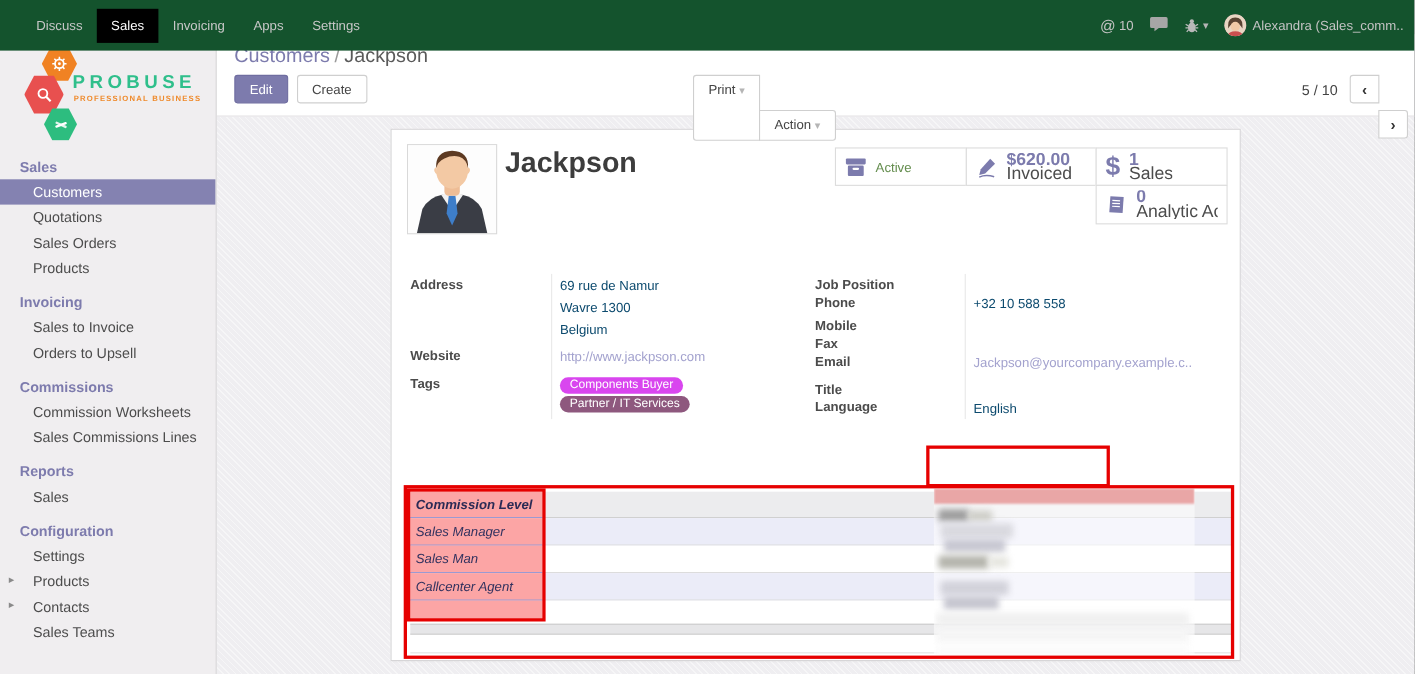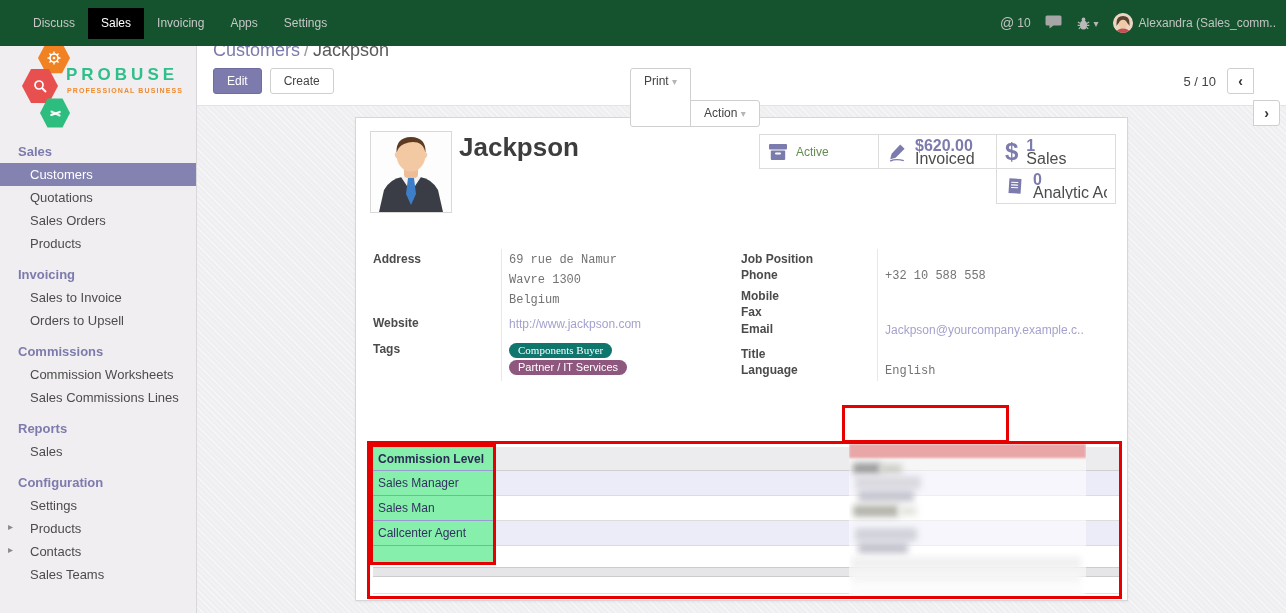--- a/index.html
+++ b/index.html
@@ -84,42 +84,42 @@
     position:absolute; background:#fff; border:1px solid #dcdcdc;
     display:flex; align-items:center; gap:8px; padding:0 8px; cursor:pointer;
   }
   .stat-txt { display:flex; flex-direction:column; line-height:13px; font-size:16px; color:#4c4c4c; overflow:hidden; white-space:nowrap; }
   .stat-val { color:#7c7bad; font-weight:bold; }
   .stat-green { color:#648d4e; font-size:12px; }
   .stat-icon { flex:0 0 auto; }
   .dollar-glyph { font-size:24px; font-weight:bold; color:#7c7bad; line-height:24px; }
 
   .fld-label { position:absolute; font-size:12px; font-weight:bold; color:#4b4b4b; }
-  .fld-value { position:absolute; font-size:12px; color:#737373;font-family:Liberation Mono, monospace; }
+  .fld-value { position:absolute; font-size:12px; color:#0c4a6e; }
   .fld-link  { position:absolute; font-size:12px; color:#a3a2ce; cursor:pointer; }
   .v-divider { position:absolute; width:1px; background:#e8e8e8; }
   .tag-pill {
     position:absolute; font-size:11px; color:#fff; line-height:15px; padding:0 9px;
     border-radius:8px; white-space:nowrap; cursor:pointer;
   }
 
   
   .tabbar { position:absolute; left:0; top:295px; width:771px; height:29px; border-bottom:1px solid #d8d8d8; }
   .tab { position:absolute; top:0; height:29px; line-height:29px; padding:0 15px; font-size:12.5px; color:#7c7bad; cursor:pointer; white-space:nowrap; }
   .tab.active {
     color:#4c4c4c; background:#fff; border:1px solid #d8d8d8; border-bottom:1px solid #fff;
     height:30px; line-height:27px;
   }
 
   
   .stripe { position:absolute; left:137px; width:628px; border-bottom:1px solid #dcdcdc; }
   .pcol { position:absolute; left:17px; top:329px; width:120px; z-index:2; }
   .pcell {
-    background:#86efac; color:#32325f; font-size:12px; padding-left:5px;
-    border-bottom:1px solid #9b99d2; display:flex; align-items:center;
+    background:#fca5a5; color:#32325f; font-size:12px; padding-left:5px;
+    border-bottom:1px solid #9b99d2; display:flex; align-items:center;font-style:italic;
   }
   .pcell.hdr { font-weight:bold; color:#2b2b55; }
   .foot-strip { position:absolute; left:17px; top:449px; width:748px; height:10px; background:#e6e6e8; border-top:1px solid #cdcdcd; border-bottom:1px solid #cdcdcd; }
   .thin-line { position:absolute; left:17px; top:475px; width:748px; height:1px; background:#e0e0e0; }
 
   
   .censor {
     position:absolute; left:493px; top:326px; width:237px; height:154px;
     background:rgba(255,255,255,.55); overflow:hidden; z-index:5;
   }
@@ -296,21 +296,21 @@
       </div>
 
       <div class="v-divider" style="left:145px; top:131px; height:132px;"></div>
       <span class="fld-label" style="left:17px; top:134px;">Address</span>
       <span class="fld-value" style="left:153px; top:135px;">69 rue de Namur</span>
       <span class="fld-value" style="left:153px; top:155px;">Wavre 1300</span>
       <span class="fld-value" style="left:153px; top:175px;">Belgium</span>
       <span class="fld-label" style="left:17px; top:198px;">Website</span>
       <span class="fld-link" style="left:153px; top:199px;">http://www.jackpson.com</span>
       <span class="fld-label" style="left:17px; top:224px;">Tags</span>
-      <span class="tag-pill" style="left: 153px; top: 225px; background-color: #0f766e; font-family: Liberation Serif, serif;">Components Buyer</span>
+      <span class="tag-pill" style="left: 153px; top: 225px; background-color: #d946ef;">Components Buyer</span>
       <span class="tag-pill" style="left: 153px; top: 242px; background-color: rgb(142, 88, 126);">Partner / IT Services</span>
 
       <div class="v-divider" style="left:521px; top:131px; height:132px;"></div>
       <span class="fld-label" style="left:385px; top:134px;">Job Position</span>
       <span class="fld-label" style="left:385px; top:150px;">Phone</span>
       <span class="fld-value" style="left:529px; top:151px;">+32 10 588 558</span>
       <span class="fld-label" style="left:385px; top:171px;">Mobile</span>
       <span class="fld-label" style="left:385px; top:187px;">Fax</span>
       <span class="fld-label" style="left:385px; top:204px;">Email</span>
       <span class="fld-link" style="left:529px; top:205px;">Jackpson@yourcompany.example.c..</span>

